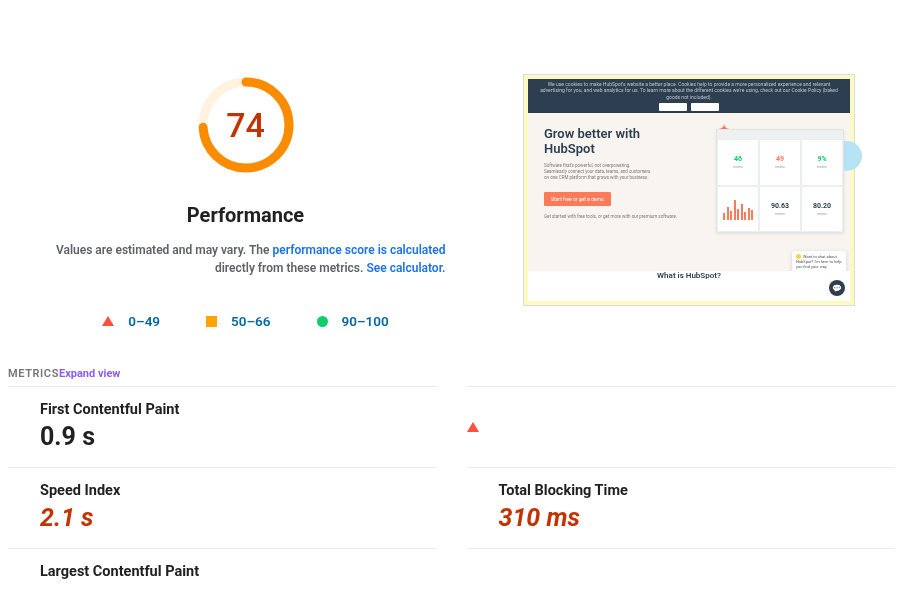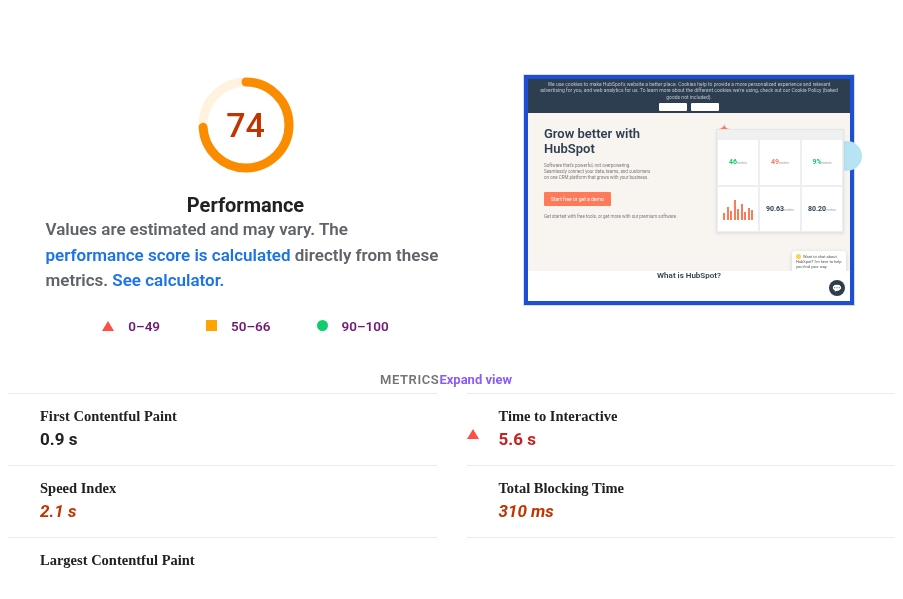--- a/index.html
+++ b/index.html
@@ -34,41 +34,42 @@
     position: absolute;
     top: 0; left: 0; right: 0; bottom: 0;
     display: flex;
     align-items: center;
     justify-content: center;
     font-size: 34px;
     font-weight: 500;
     color: #c33300;
   }
   .perf-title {
-    margin-top: 18px;
+    margin-top: 28px;
     font-size: 20px;
     font-weight: 700;
     color: #212121;
   }
   .perf-desc {
-    font-size: 17px;
+    margin-top: 14px;
+    font-size: 12px;
     font-weight: 600;
     color: #5f6368;
-    text-align: left;
+    text-align: right;
     line-height: 1.5;
     max-width: 400px;
   }
   .perf-desc a { color: #1a73e8; text-decoration: none; }
   .legend {
-    margin-top: 24px;
+    margin-top: 36px;
     display: flex;
     gap: 46px;
     font-size: 13.5px;
     font-weight: 600;
-    color: #701a75;
+    color: #0369a1;
     align-items: center;
   }
   .legend-item { display: flex; align-items: center; gap: 14px; }
   .tri-red {
     width: 0; height: 0;
     border-left: 6px solid transparent;
     border-right: 6px solid transparent;
     border-bottom: 10px solid #ff4e42;
   }
   .sq-orange {
@@ -81,73 +82,73 @@
     background: #0cce6b;
   }
   .thumb-col {
     flex: 0 0 340px;
     padding-top: 64px;
     padding-right: 40px;
   }
   .thumb {
     border: 1px solid #dadce0;
     padding: 4px;
-    background: #1d4ed8;
+    background: #fef9c3;
     width: 332px;
     height: 232px;
   }
   .tw { width: 100%; height: 100%; background: #f8f5f0; display:flex; flex-direction:column; }
   .tw-banner { background: #2d3e50; height: 34px; color:#fff; font-size:5px; display:flex; flex-direction:column; align-items:center; justify-content:center; padding:3px 8px; }
   .tw-banner-txt { color:#b9c3cf; text-align:center; line-height:1.3; }
   .tw-banner-btns { display:flex; gap:4px; margin-top:3px; }
   .tw-banner-btn { background:#fff; width:28px; height:8px; border-radius:1px; }
   .tw-body { flex:1; position:relative; padding:14px 16px 0 16px; }
   .tw-head { font-size:13px; font-weight:600; color:#2d3e50; line-height:1.15; }
   .tw-sub { font-size:4.5px; color:#7a7a7a; margin-top:6px; max-width:110px; line-height:1.4; }
   .tw-cta { margin-top:10px; background:#ff7a59; color:#fff; font-size:5px; padding:4px 7px; display:inline-block; border-radius:1px; }
   .tw-note { font-size:4.5px; color:#7a7a7a; margin-top:8px; }
   .tw-shape1 { position:absolute; right:120px; top:8px; color:#ff7a59; font-size:14px; }
   .tw-shape2 { position:absolute; right:-12px; top:28px; width:30px; height:30px; border-radius:50%; background:#b7e4f4; }
   .tw-panel { position:absolute; right:6px; top:16px; width:128px; height:104px; background:#fff; border:1px solid #e5e5e5; box-shadow:0 1px 3px rgba(0,0,0,0.08); }
   .tw-panel-bar { height:9px; background:#eef0f2; }
   .tw-panel-grid { display:grid; grid-template-columns:1fr 1fr 1fr; grid-template-rows:1fr 1fr; height:calc(100% - 9px); }
-  .tw-cell { border:0.5px solid #eceff1; display:flex; flex-direction:row; align-items:center; justify-content:center; font-size:7px; font-weight:700; }
+  .tw-cell { border:0.5px solid #eceff1; display:flex; flex-direction:column; align-items:center; justify-content:center; font-size:7px; font-weight:700; }
   .tw-cell-l { font-size:3.5px; font-weight:400; color:#9aa0a6; margin-top:2px; }
   .tw-bars { display:flex; align-items:flex-end; gap:1.5px; height:22px; }
   .tw-bars span { width:2px; background:#ff7a59; }
   .tw-chat { position:absolute; right:4px; bottom:-4px; width:54px; height:24px; background:#fff; border-radius:3px; box-shadow:0 1px 4px rgba(0,0,0,0.15); font-size:4px; padding:3px 4px; color:#555; }
   .tw-chat-dot { width:5px; height:5px; border-radius:50%; background:#ffd24a; display:inline-block; margin-right:2px; vertical-align:middle;}
   .tw-chat-fab { position:absolute; right:5px; bottom:5px; width:16px; height:16px; border-radius:50%; background:#2d3e50; display:flex; align-items:center; justify-content:center; color:#fff; font-size:8px;}
   .tw-foot { background:#fff; height:30px; display:flex; align-items:flex-start; justify-content:center; font-size:8px; font-weight:600; color:#2d3e50; position:relative;}
   
   .metrics-header {
-    display:flex; justify-content:center; align-items:center;
+    display:flex; justify-content:flex-start; align-items:center;
     padding: 38px 19px 6px 8px;
-    font-size: 13px;
+    font-size: 11px;
     color: #616161;
   }
   .metrics-header .lbl { letter-spacing: 0.6px; font-weight:600; color:#757575; }
   .metrics-header .exp { font-weight:700; color:#8b5cf6; cursor:pointer; }
   .metrics-grid {
     display:grid;
     grid-template-columns: 1fr 1fr;
     column-gap: 30px;
     padding: 0 8px;
   }
   .metric {
     border-top:1px solid #ebebeb;
     padding: 14px 0 16px 0;
     display:flex;
     align-items:flex-start;
     gap: 16px;
   }
   .metric-ico { flex:0 0 16px; margin-top:2px; }
   .metric-body { flex:1; }
-  .metric-name { font-size:14.5px; font-weight:700; color:#212121;font-family:Liberation Serif, serif; }
-  .metric-val { font-size:17px; font-weight:700; margin-top:4px; }
+  .metric-name { font-size:14.5px; font-weight:700; color:#212121; }
+  .metric-val { font-size:25px; font-weight:700; margin-top:4px; }
   .val-green { color:#05812; }
   .val-orange { color:#c33300;font-style:italic; }
   .val-red { color:#c5221f; }
 </style>
 </head>
 <body>
 
 <div class="top">
   <div class="score-col">
     <div class="gauge">
@@ -251,24 +252,20 @@
 <div class="metrics-grid" id="metrics-grid">
     <div class="metric">
       <div class="metric-ico"><span class="circ-green"></span></div>
       <div class="metric-body">
         <div class="metric-name">First Contentful Paint</div>
         <div class="metric-val val-green">0.9 s</div>
       </div>
     </div>
     <div class="metric">
       <div class="metric-ico"><span class="tri-red"></span></div>
-      <div class="metric-body">
-        <div class="metric-name">Time to Interactive</div>
-        <div class="metric-val val-red">5.6 s</div>
-      </div>
     </div>
     <div class="metric">
       <div class="metric-ico"><span class="sq-orange"></span></div>
       <div class="metric-body">
         <div class="metric-name">Speed Index</div>
         <div class="metric-val val-orange">2.1 s</div>
       </div>
     </div>
     <div class="metric">
       <div class="metric-ico"><span class="sq-orange"></span></div>

